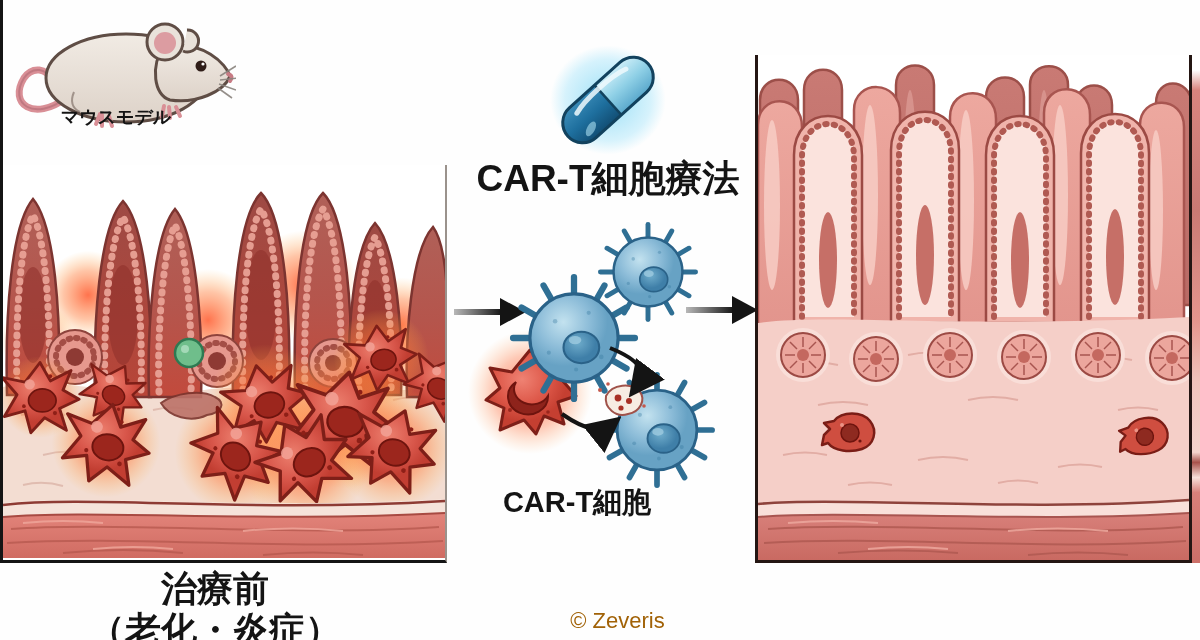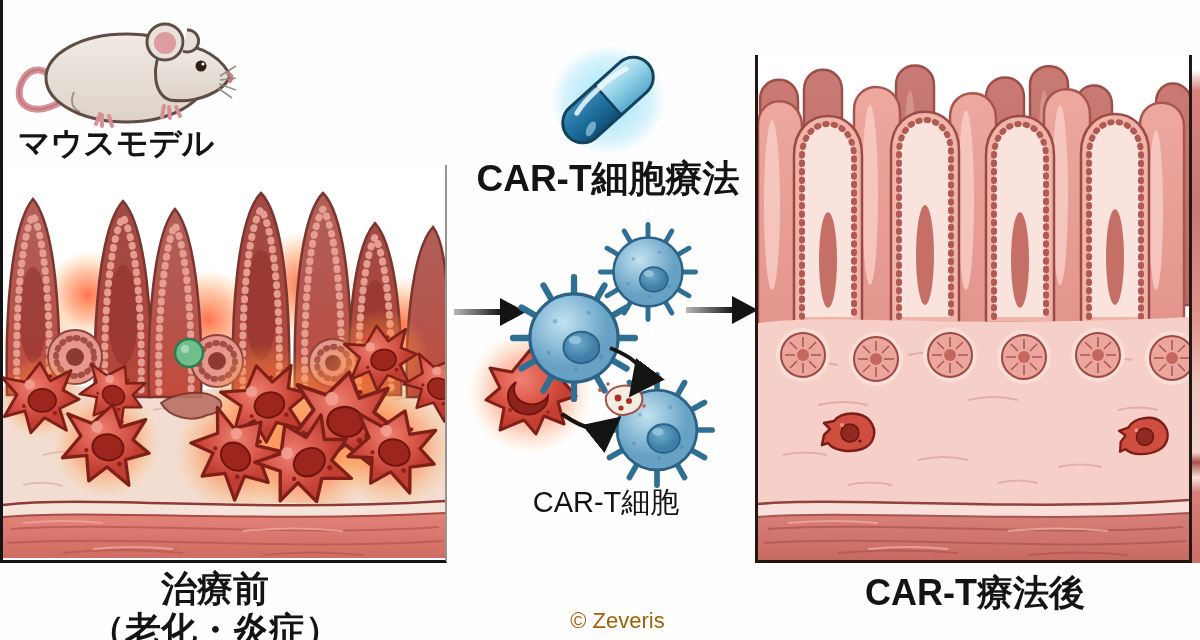--- a/index.html
+++ b/index.html
@@ -72,21 +72,21 @@
       <path d="M206,70 L222,60" fill="none"></path>
         <path d="M206,74 L224,72" fill="none"></path>
       <path d="M205,78 L222,84" fill="none"></path>
         <path d="M204,82 L218,92" fill="none"></path>
     </g>
 
     <path d="M86,108 l-4,10 m6,-9 l0,11 m7,-10 l3,10" stroke="#d98f96" stroke-width="4" stroke-linecap="round" fill="none"></path>
     <path d="M150,100 l-2,11 m7,-10 l1,11 m6,-11 l4,9" stroke="#d98f96" stroke-width="4" stroke-linecap="round" fill="none"></path>
     <path d="M60,86 q-6,14 6,20" fill="none" stroke="#5f4d45" stroke-width="2" opacity="0.5"></path>
   </svg>
-  <div class="abs label bold" style="left:8px;top:125px;width:216px;font-size:32px;text-align:center;">マウスモデル</div>
+  <div class="abs label bold" style="left:8px;top:107px;width:216px;font-size:18px;text-align:center;">マウスモデル</div>
 
   <div class="abs left-panel">
     <svg width="442" height="393" viewBox="0 0 442 393">
       <defs>
         <linearGradient id="lp-vil1" x1="0" y1="0" x2="0" y2="1">
           <stop offset="0" stop-color="#b06058"></stop>
             <stop offset="0.55" stop-color="#b5554c"></stop>
             <stop offset="1" stop-color="#c24a3c"></stop>
         </linearGradient>
         <linearGradient id="lp-vil2" x1="0" y1="0" x2="0" y2="1">
@@ -354,21 +354,21 @@
       </g>
       <circle cx="-22" cy="-12" r="2" fill="#c4584c"></circle>
         <circle cx="-14" cy="-18" r="1.8" fill="#c4584c"></circle>
       <circle cx="22" cy="4" r="1.8" fill="#c4584c"></circle>
     </g>
 
     <path d="M158,128 C188,140 196,152 184,168" fill="none" stroke="#141414" stroke-width="4" marker-end="url(#cc-ah)"></path>
     <path d="M110,194 C136,212 150,212 160,204" fill="none" stroke="#141414" stroke-width="4" marker-end="url(#cc-ah)"></path>
   </svg>
 
-  <div class="abs label" style="left:486px;top:486px;width:240px;font-size:29px;font-weight:400;">CAR-T細胞</div>
+  <div class="abs label" style="left:457px;top:486px;width:240px;font-size:29px;font-weight:700;">CAR-T細胞</div>
 
   <div class="abs label credit" style="left:530px;top:608px;width:175px;">© Zeveris</div>
 
   <div class="abs right-panel">
     <svg width="431" height="505" viewBox="0 0 431 505">
       <defs>
         <linearGradient id="rp-back" x1="0" y1="0" x2="0" y2="1">
           <stop offset="0" stop-color="#c97a74"></stop>
             <stop offset="1" stop-color="#b96a65"></stop>
         </linearGradient>
@@ -569,16 +569,15 @@
       <g fill="none" stroke="#eda89e" stroke-width="2" opacity="0.85">
         <path d="M30,468 q45,-4 90,0"></path>
           <path d="M250,476 q50,-5 100,0"></path>
           <path d="M110,494 q40,-4 80,0"></path>
       </g>
     </svg>
   </div>
   <div class="abs right-sliver"></div>
 
   <div class="abs label caption" style="left:810px;top:572px;width:330px;">
-    <div>CAR-T療法後</div>
   </div>
 
 </div>
 
 </body></html>

